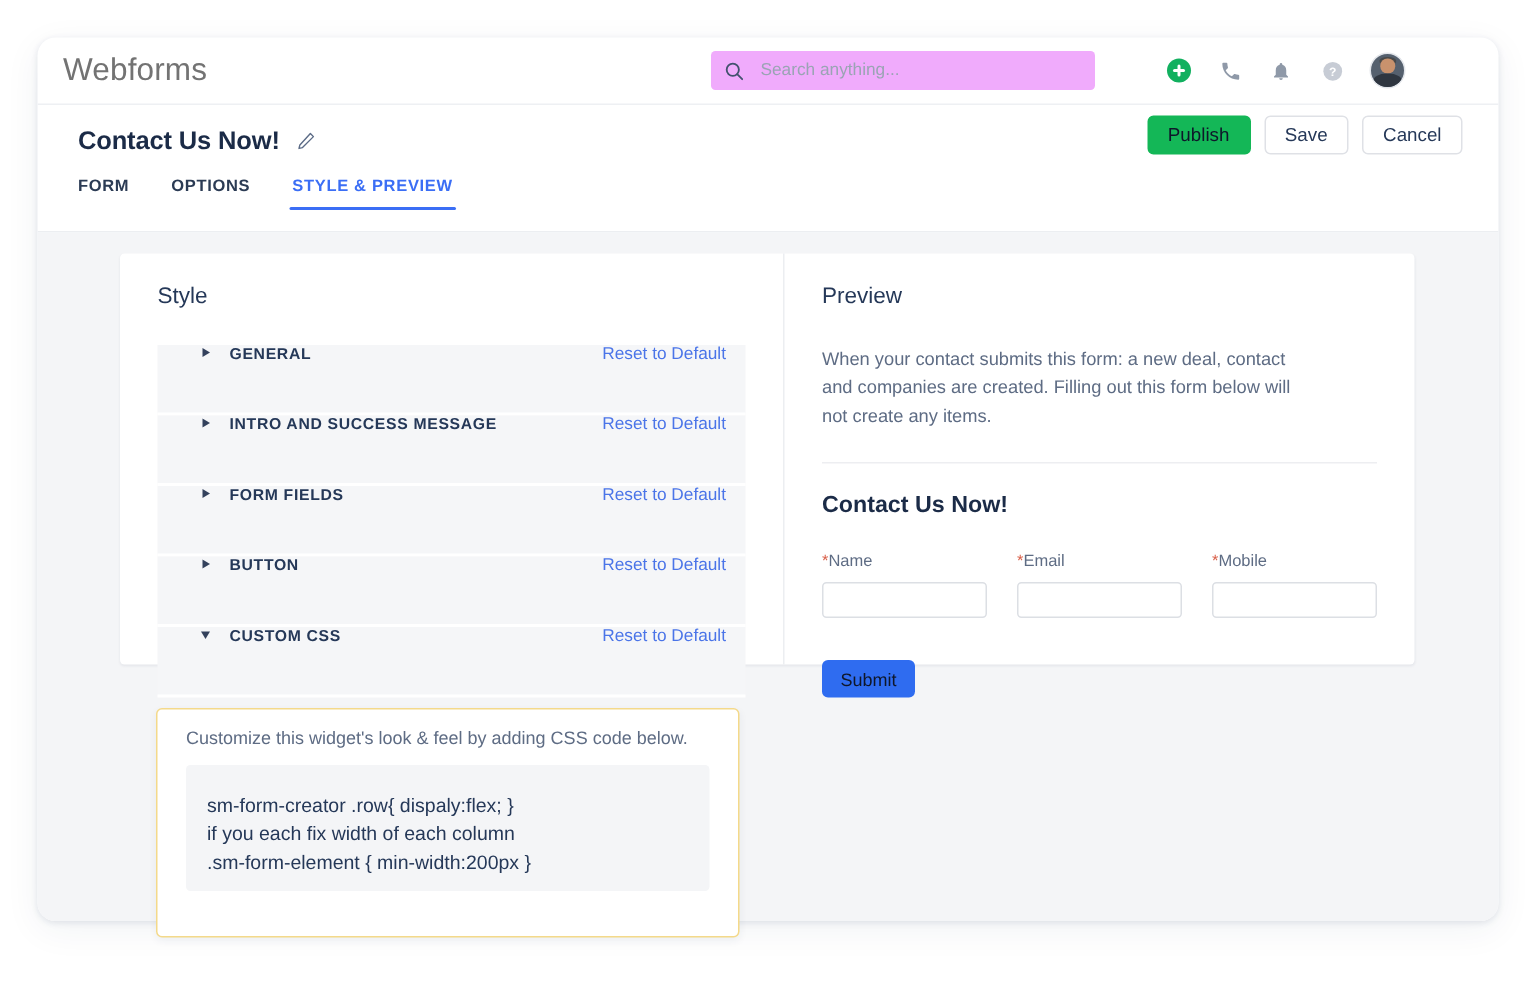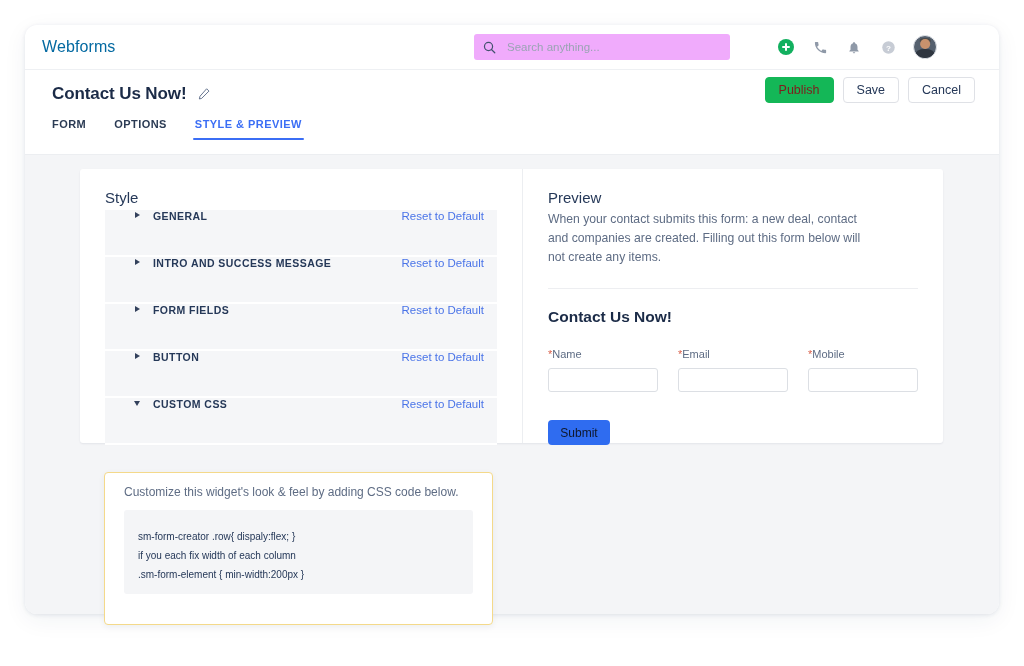--- a/index.html
+++ b/index.html
@@ -31,22 +31,22 @@
   
   .topbar {
     position: relative;
     height: 44px;
     border-bottom: 1px solid #eef0f3;
     display: flex;
     align-items: center;
   }
   .app-title {
     margin-left: 17px;
-    font-size: 16px;
-    color: #0369a1;
+    font-size: 21px;
+    color: #737373;
     font-weight: 400;
     letter-spacing: .1px;
   }
   .search-box {
     position: absolute;
     left: 449px;
     top: 9px;
     width: 256px;
     height: 26px;
     background: #f0abfc;
@@ -135,21 +135,21 @@
     font-family: "Liberation Sans", sans-serif;
     display: flex; align-items: center; justify-content: center;
     cursor: pointer;
     border: 1px solid #dfe1e6;
     background: #fff;
     color: #253858;
   }
   .btn-publish {
     background: #14b757;
     border-color: #14b757;
-    color: #7f1d1d;
+    color: #0f172a;
   }
 
   
   .tabs {
     position: relative;
     height: 36px;
     display: flex;
     align-items: flex-start;
     padding-left: 27px;
     gap: 28px;
@@ -195,21 +195,21 @@
     box-sizing: border-box;
   }
   .preview-col {
     flex: 1;
     padding: 20px 25px 0 25px;
     box-sizing: border-box;
   }
   .col-title {
     font-size: 15px;
     color: #253858;
-    margin: 0 0 4px 0;
+    margin: 0 0 24px 0;
     font-weight: 400;
   }
 
   
   .accordion { border-top: 0; }
   .acc-row {
     height: 47px;
     background: #f5f6f8;
     border-bottom: 2px solid #ffffff;
     display: flex;
@@ -321,21 +321,21 @@
     margin: 0 0 11px 0;
   }
   .css-box {
     background: #f4f5f7;
     border-radius: 3px;
     height: 84px;
     box-sizing: border-box;
     padding: 17px 14px;
   }
   .css-line {
-    font-size: 10px;
+    font-size: 13px;
     color: #253858;
     line-height: 19px;
     white-space: pre;
   }
 </style>
 </head>
 <body>
 
 <div class="app-window">
 

